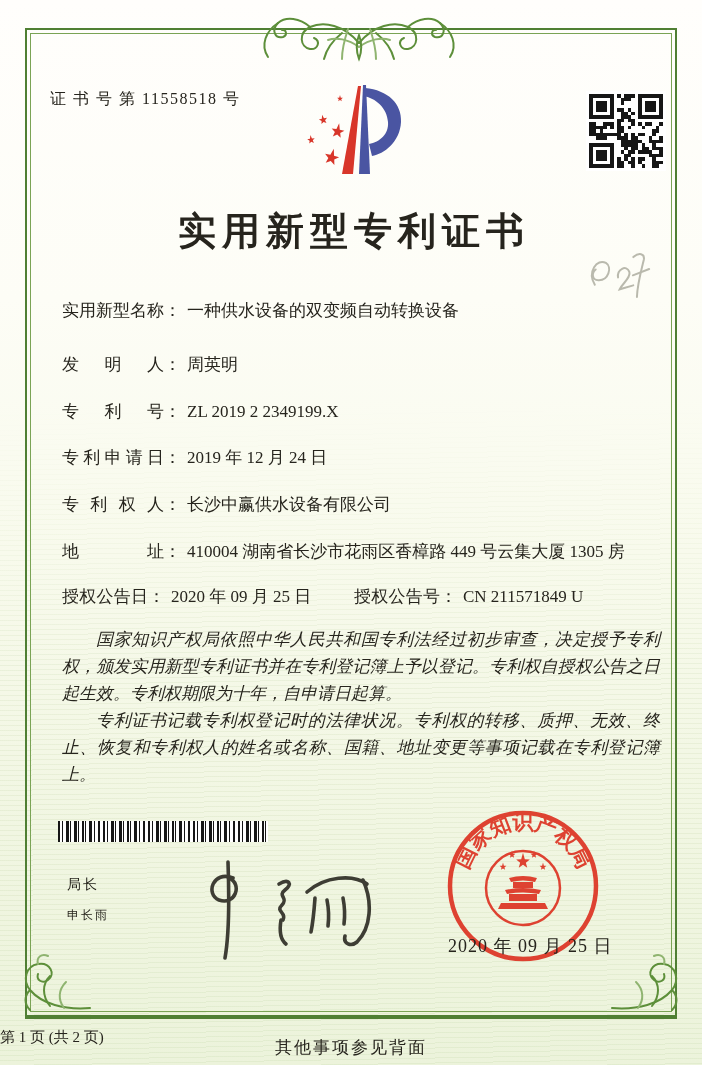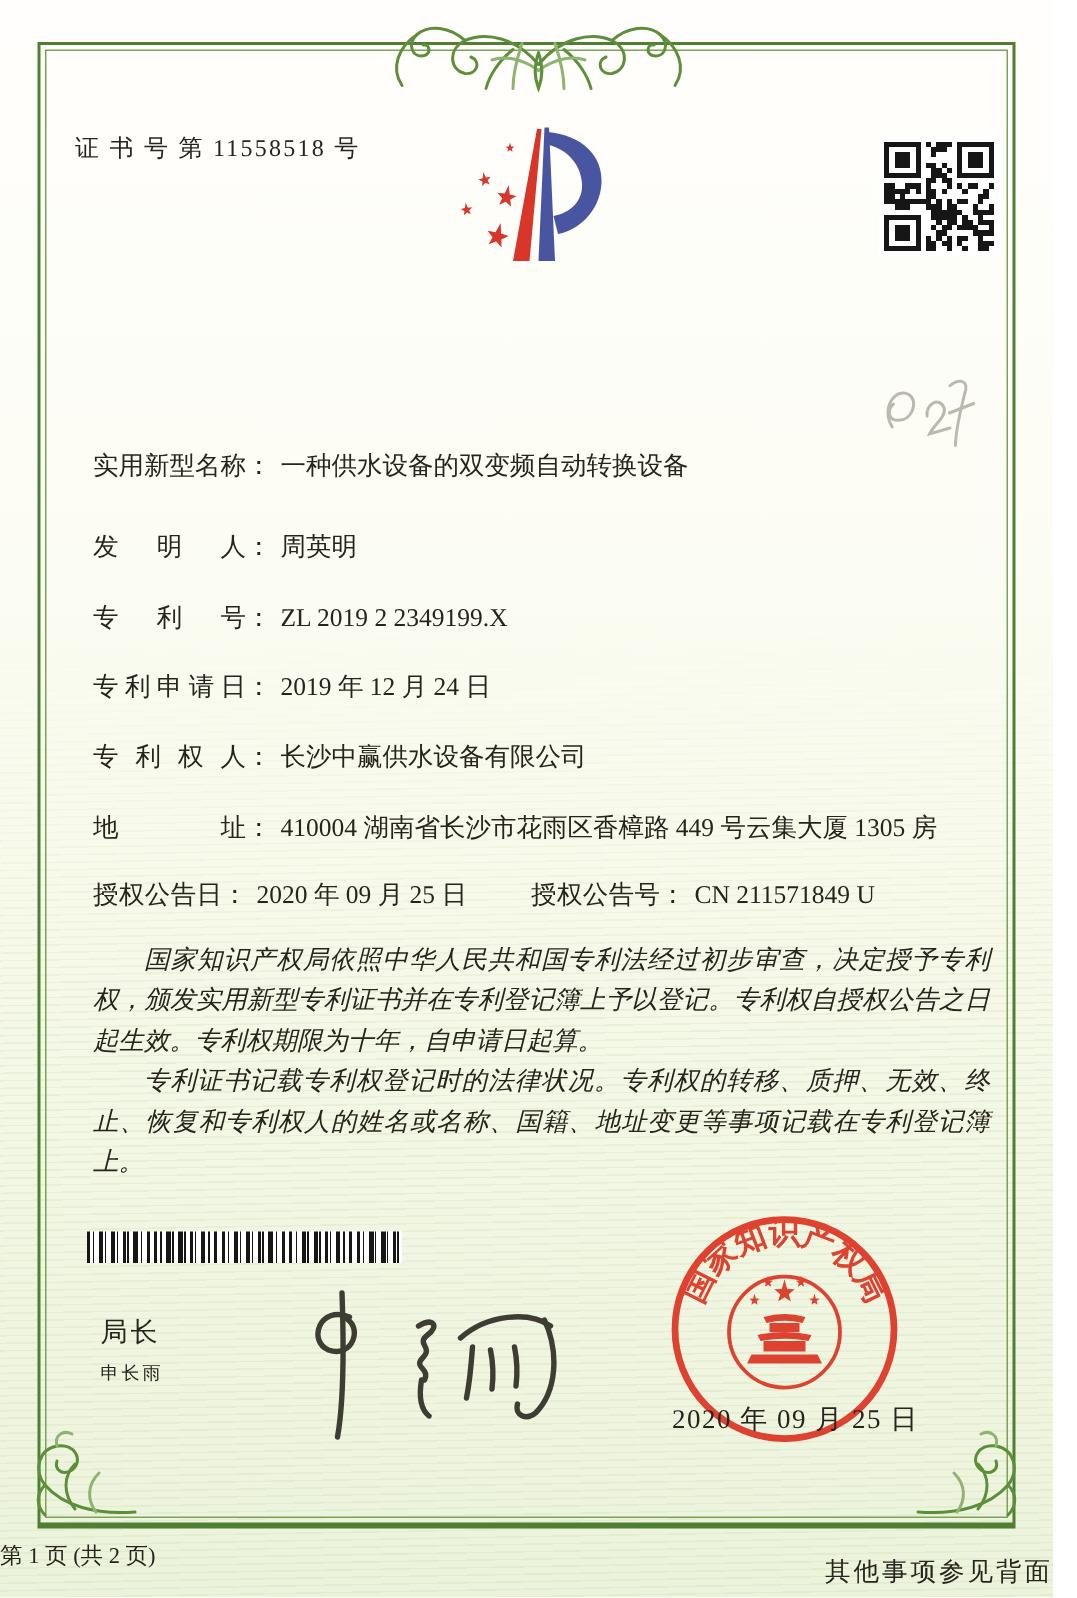--- a/index.html
+++ b/index.html
@@ -44,27 +44,27 @@
   .barcode {
     position:absolute; left:58px; top:821px; width:210px; height:21px; background-color:#fff;
     background-image:repeating-linear-gradient(90deg,
       #161616 0 2px, #fff 2px 4px, #161616 4px 5px, #fff 5px 8px,
       #161616 8px 11px, #fff 11px 12px, #161616 12px 13px, #fff 13px 16px,
       #161616 16px 19px, #fff 19px 20px, #161616 20px 21px, #fff 21px 24px,
       #161616 24px 26px, #fff 26px 27px, #161616 27px 28px, #fff 28px 31px,
       #161616 31px 34px, #fff 34px 36px, #161616 36px 37px, #fff 37px 40px,
       #161616 40px 42px, #fff 42px 45px);
   }
-  .signer-title { position:absolute; left:67px; top:876px; font-size:18px; letter-spacing:2px; }
+  .signer-title { position:absolute; left:67px; top:876px; font-size:14px; letter-spacing:2px; }
   .signer-name  { position:absolute; left:67px; top:907px; font-size:12px; letter-spacing:2px; }
   .signature { position:absolute; left:195px; top:850px; }
   .seal { position:absolute; left:437px; top:800px; opacity:.93; }
   .seal-date { position:absolute; left:448px; top:934px; width:200px; font-size:18px; letter-spacing:1px; z-index:3; }
   .page-info { position:absolute; left:0; right:0; top:1028px; text-align:left; font-size:15px; }
-  .back-note { position:absolute; left:0; right:0; top:1036px; text-align:right; font-size:17px; letter-spacing:2px; }
+  .back-note { position:absolute; left:0; right:0; top:1036px; text-align:center; font-size:17px; letter-spacing:2px; }
   .top-ornament { position:absolute; left:244px; top:13px; z-index:2; }
   .corner { position:absolute; top:952px; z-index:2; }
   .corner.left { left:16px; }
   .corner.right { right:16px; transform:scaleX(-1); }
 </style>
 </head>
 <body>
 
 <div class="page">
   <div class="waves"></div>
@@ -134,20 +134,21 @@
   <svg class="qr" width="80" height="80" viewBox="-1 -1 23 23" shape-rendering="crispEdges">
     <rect x="-1" y="-1" width="23" height="23" fill="#fff"></rect>
     <g fill="#161616">
       <path d="M0,0h7v7h-7z M14,0h7v7h-7z M0,14h7v7h-7z" fill="#161616"></path>
       <path d="M1,1h5v5h-5z M15,1h5v5h-5z M1,15h5v5h-5z" fill="#ffffff"></path>
       <path d="M2,2h3v3h-3z M16,2h3v3h-3z M2,16h3v3h-3z" fill="#161616"></path>
       <path class="qr-mods" d="M8 0h1v1h-1zM10 0h1v1h-1zM11 0h1v1h-1zM12 0h1v1h-1zM9 1h1v1h-1zM10 1h1v1h-1zM11 1h1v1h-1zM9 2h1v1h-1zM8 4h1v1h-1zM9 4h1v1h-1zM11 4h1v1h-1zM9 5h1v1h-1zM10 5h1v1h-1zM12 5h1v1h-1zM9 6h1v1h-1zM10 6h1v1h-1zM11 6h1v1h-1zM8 7h1v1h-1zM9 7h1v1h-1zM11 7h1v1h-1zM12 7h1v1h-1zM0 8h1v1h-1zM1 8h1v1h-1zM4 8h1v1h-1zM5 8h1v1h-1zM6 8h1v1h-1zM8 8h1v1h-1zM12 8h1v1h-1zM14 8h1v1h-1zM16 8h1v1h-1zM17 8h1v1h-1zM20 8h1v1h-1zM0 9h1v1h-1zM1 9h1v1h-1zM2 9h1v1h-1zM3 9h1v1h-1zM4 9h1v1h-1zM6 9h1v1h-1zM8 9h1v1h-1zM9 9h1v1h-1zM11 9h1v1h-1zM15 9h1v1h-1zM19 9h1v1h-1zM0 10h1v1h-1zM1 10h1v1h-1zM3 10h1v1h-1zM8 10h1v1h-1zM9 10h1v1h-1zM18 10h1v1h-1zM19 10h1v1h-1zM0 11h1v1h-1zM1 11h1v1h-1zM2 11h1v1h-1zM3 11h1v1h-1zM4 11h1v1h-1zM5 11h1v1h-1zM6 11h1v1h-1zM7 11h1v1h-1zM8 11h1v1h-1zM10 11h1v1h-1zM12 11h1v1h-1zM14 11h1v1h-1zM15 11h1v1h-1zM18 11h1v1h-1zM2 12h1v1h-1zM3 12h1v1h-1zM4 12h1v1h-1zM8 12h1v1h-1zM9 12h1v1h-1zM10 12h1v1h-1zM12 12h1v1h-1zM13 12h1v1h-1zM17 12h1v1h-1zM20 12h1v1h-1zM9 13h1v1h-1zM10 13h1v1h-1zM11 13h1v1h-1zM12 13h1v1h-1zM13 13h1v1h-1zM14 13h1v1h-1zM17 13h1v1h-1zM18 13h1v1h-1zM19 13h1v1h-1zM20 13h1v1h-1zM9 14h1v1h-1zM10 14h1v1h-1zM11 14h1v1h-1zM12 14h1v1h-1zM13 14h1v1h-1zM15 14h1v1h-1zM18 14h1v1h-1zM10 15h1v1h-1zM12 15h1v1h-1zM13 15h1v1h-1zM15 15h1v1h-1zM16 15h1v1h-1zM18 15h1v1h-1zM19 15h1v1h-1zM20 15h1v1h-1zM9 16h1v1h-1zM11 16h1v1h-1zM12 16h1v1h-1zM14 16h1v1h-1zM15 16h1v1h-1zM16 16h1v1h-1zM17 16h1v1h-1zM20 16h1v1h-1zM10 17h1v1h-1zM11 17h1v1h-1zM17 17h1v1h-1zM18 17h1v1h-1zM19 17h1v1h-1zM20 17h1v1h-1zM8 18h1v1h-1zM10 18h1v1h-1zM12 18h1v1h-1zM14 18h1v1h-1zM15 18h1v1h-1zM18 18h1v1h-1zM8 19h1v1h-1zM9 19h1v1h-1zM11 19h1v1h-1zM12 19h1v1h-1zM14 19h1v1h-1zM18 19h1v1h-1zM19 19h1v1h-1zM20 19h1v1h-1zM8 20h1v1h-1zM9 20h1v1h-1zM12 20h1v1h-1zM15 20h1v1h-1zM18 20h1v1h-1zM19 20h1v1h-1z" fill="#161616"></path>
     </g>
   </svg>
 
+  <div class="title">实用新型专利证书</div>
 
   <svg class="scribble" width="74" height="60" viewBox="0 0 74 60">
     <g fill="none" stroke="#8d8d7c" stroke-width="2" stroke-linecap="round" opacity=".75">
       <path d="M10,34 C4,20 16,8 24,14 C30,19 24,32 14,30 C8,29 8,22 13,19"></path>
       <path d="M34,30 C34,22 44,18 46,26 C47,32 38,36 34,42 L48,40"></path>
       <path d="M52,12 C58,8 64,10 62,16 C58,26 52,40 50,52"></path>
       <path d="M49,30 L66,26"></path>
     </g>
   </svg>
 

